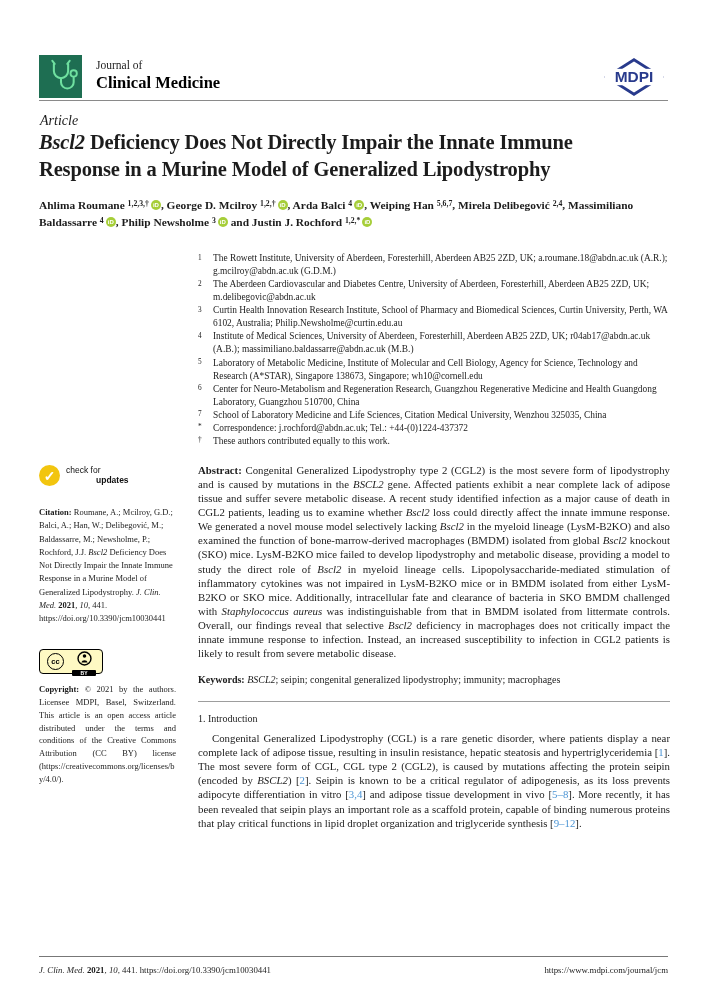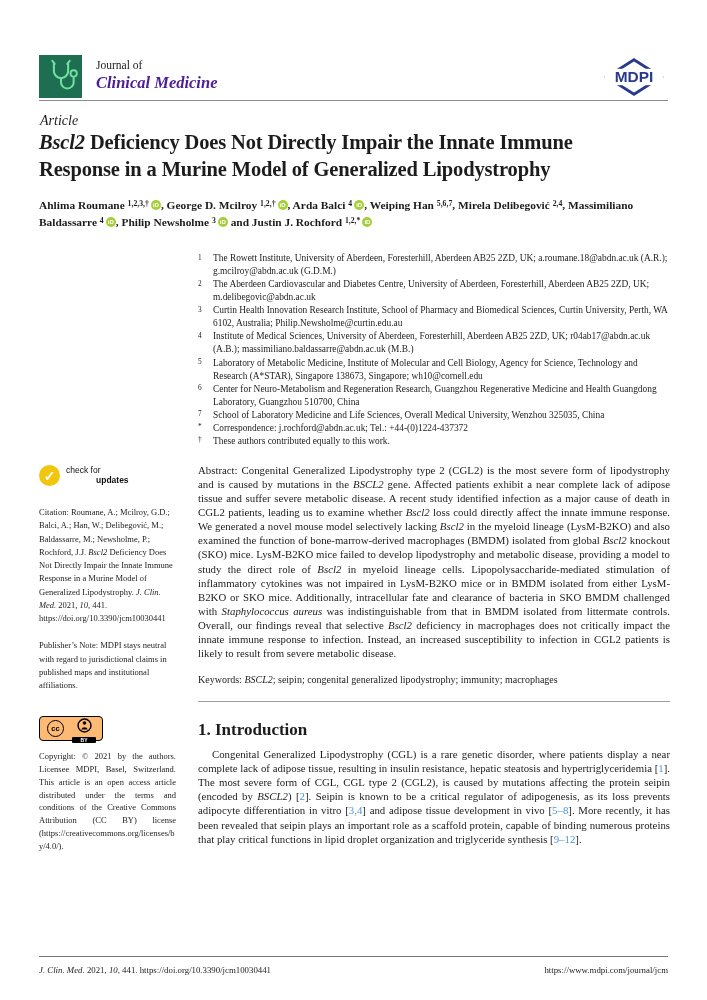--- a/index.html
+++ b/index.html
@@ -4,21 +4,21 @@
 <style>
   html,body{margin:0;padding:0;background:#e8e8e8;}
   .page{position:relative;width:707px;height:1000px;background:#ffffff;margin:0 auto;
         font-family:"Liberation Serif",serif;color:#1c1c1c;overflow:hidden;}
 
   
   .journal-block{position:absolute;left:39px;top:55px;display:flex;align-items:center;}
   .logo-square{width:43px;height:43px;background:#1e6e52;display:flex;align-items:center;justify-content:center;}
   .journal-text{margin-left:14px;}
   .journal-prefix{font-size:11.5px;color:#222;line-height:1.2;}
-  .journal-name{font-size:16.5px;font-weight:bold;font-style:italic;color:#4c1d95;line-height:1.25;}
+  .journal-name{font-size:16.5px;font-weight:bold;color:#000000;line-height:1.25;}
   .mdpi-logo{position:absolute;right:43px;top:57px;}
   .header-rule{position:absolute;left:39px;right:39px;top:100px;border-top:1.6px solid #8a8a8a;}
 
   
   .article-label{position:absolute;left:40px;top:113px;font-size:14px;font-style:italic;}
   .title{position:absolute;left:39px;top:129px;width:618px;font-size:20.5px;font-weight:bold;
          line-height:1.33;letter-spacing:-0.15px;}
   .authors{position:absolute;left:39px;top:197px;width:628px;font-size:11.4px;font-weight:bold;line-height:1.5;}
 
   
@@ -31,43 +31,43 @@
   .sidebar{position:absolute;left:39px;top:465px;width:137px;font-size:8.5px;line-height:1.56;}
   .updates-badge{display:flex;align-items:center;cursor:pointer;}
   .check-circle{width:21px;height:21px;border-radius:50%;background:#f2c50f;color:#fff;
                 display:flex;align-items:center;justify-content:center;font:bold 14px "Liberation Sans",sans-serif;}
   .badge-text{margin-left:6px;font-family:"Liberation Sans",sans-serif;font-size:8.5px;line-height:1.15;color:#111;}
   .badge-text .l2{font-weight:bold;padding-left:30px;}
   .citation{margin-top:20px;overflow-wrap:anywhere;}
   .dates{margin-top:15px;line-height:1.85;}
   .pub-note{margin-top:14px;overflow-wrap:anywhere;}
   .cc-badge{margin-top:24px;width:62px;height:23px;border:1.7px solid #000;border-radius:4px;
-            position:relative;display:flex;align-items:center;background:#fdba74;}
+            position:relative;display:flex;align-items:center;background:#fef9c3;}
   .cc-circle{width:15px;height:15px;border:1.6px solid #000;border-radius:50%;margin-left:7px;
              display:flex;align-items:center;justify-content:center;
              font:bold 7.5px "Liberation Sans",sans-serif;color:#000;}
   .by-wrap{position:absolute;right:6px;top:1px;width:24px;text-align:center;}
   .by-bar{margin-top:-1px;background:#000;color:#fff;font:bold 5px "Liberation Sans",sans-serif;
           line-height:6px;height:6px;border-radius:1px;}
   .copyright{margin-top:9px;text-align:justify;line-height:1.5;overflow-wrap:anywhere;}
 
   
   .main-col{position:absolute;left:198px;top:463px;width:472px;}
   .abstract{font-size:10.8px;line-height:1.305;text-align:justify;}
   .keywords{margin-top:13px;font-size:10px;line-height:1.305;}
   .kw-divider{margin-top:15px;border-top:1.3px solid #9d9d9d;}
-  .section-heading{margin-top:18px;font-size:17px;font-weight:bold;}
+  .section-heading{margin-top:11px;font-size:10px;font-weight:normal;}
   .intro-para{margin-top:7px;font-size:10.8px;line-height:1.305;text-align:justify;text-indent:14px;}
 
   
   .footer{position:absolute;left:39px;right:39px;top:956px;border-top:1.4px solid #777;}
   .footer-row{display:flex;justify-content:space-between;padding-top:8px;font-size:8.8px;}
 
   
-  .b{font-weight:normal;}
+  .b{font-weight:bold;}
   .i{font-style:italic;}
   .sup{font-size:68%;position:relative;top:-0.45em;}
   .link{color:#4b94d4;}
   .orcid{display:inline-block;width:10px;height:10px;border-radius:50%;background:#a6ce39;color:#fff;
          font:bold 6px "Liberation Sans",sans-serif;text-align:center;line-height:10px;
          margin-left:2px;position:relative;top:-2px;}
 </style>
 </head>
 <body>
 
@@ -126,21 +126,21 @@
       <div class="aff-row">
         <span class="aff-marker">5</span>
         <span class="aff-text">Laboratory of Metabolic Medicine, Institute of Molecular and Cell Biology, Agency for Science, Technology and Research (A*STAR), Singapore 138673, Singapore; wh10@cornell.edu</span>
       </div>
       <div class="aff-row">
         <span class="aff-marker">6</span>
         <span class="aff-text">Center for Neuro-Metabolism and Regeneration Research, Guangzhou Regenerative Medicine and Health Guangdong Laboratory, Guangzhou 510700, China</span>
       </div>
       <div class="aff-row">
         <span class="aff-marker">7</span>
-        <span class="aff-text">School of Laboratory Medicine and Life Sciences, Overall Medical University, Wenzhou 325035, China</span>
+        <span class="aff-text">School of Laboratory Medicine and Life Sciences, Citation Medical University, Wenzhou 325035, China</span>
       </div>
       <div class="aff-row">
         <span class="aff-marker">*</span>
         <span class="aff-text">Correspondence: j.rochford@abdn.ac.uk; Tel.: +44-(0)1224-437372</span>
       </div>
       <div class="aff-row">
         <span class="aff-marker">†</span>
         <span class="aff-text">These authors contributed equally to this work.</span>
       </div>
     </div>
@@ -150,21 +150,20 @@
       <span class="check-circle">✓</span>
       <span class="badge-text">
         <div class="l1">check for</div>
         <div class="l2">updates</div>
       </span>
     </div>
 
     <div class="citation"><span class="b">Citation: </span><span>Roumane, A.; Mcilroy, G.D.; Balci, A.; Han, W.; Delibegović, M.; Baldassarre, M.; Newsholme, P.; Rochford, J.J. </span><span class="i">Bscl2</span><span> Deficiency Does Not Directly Impair the Innate Immune Response in a Murine Model of Generalized Lipodystrophy. </span><span class="i">J. Clin. Med.</span><span> </span><span class="b">2021</span><span>, </span><span class="i">10</span><span>, 441. https://doi.org/10.3390/jcm10030441</span></div>
 
 
-    <div class="pub-note"><span class="b">Publisher’s Note: </span><span>MDPI stays neutral with regard to jurisdictional claims in published maps and institutional affiliations.</span></div>
 
     <div class="cc-badge">
       <span class="cc-circle">cc</span>
       <span class="by-wrap">
         <svg width="15" height="15" viewBox="0 0 16 16">
           <circle cx="8" cy="8" r="6.9" fill="none" stroke="#000" stroke-width="1.5"></circle>
           <circle cx="8" cy="5.4" r="1.9" fill="#000"></circle>
           <path d="M4.6 12.2 a3.6 3.4 0 0 1 6.8 0 Z" fill="#000"></path>
         </svg>
         <div class="by-bar">BY</div>

